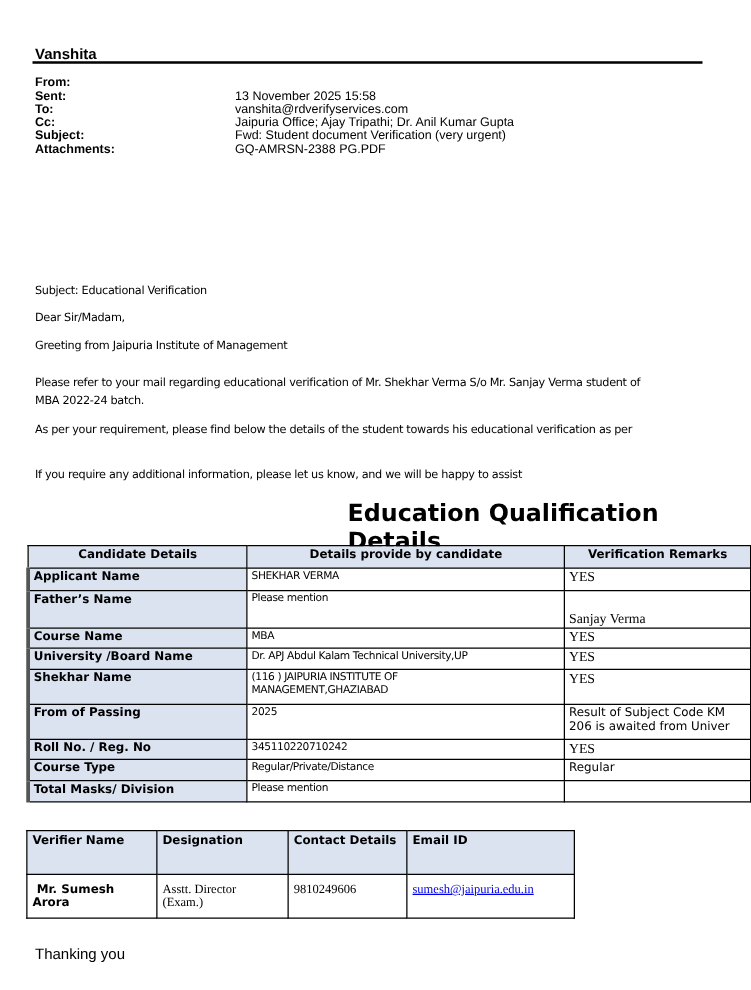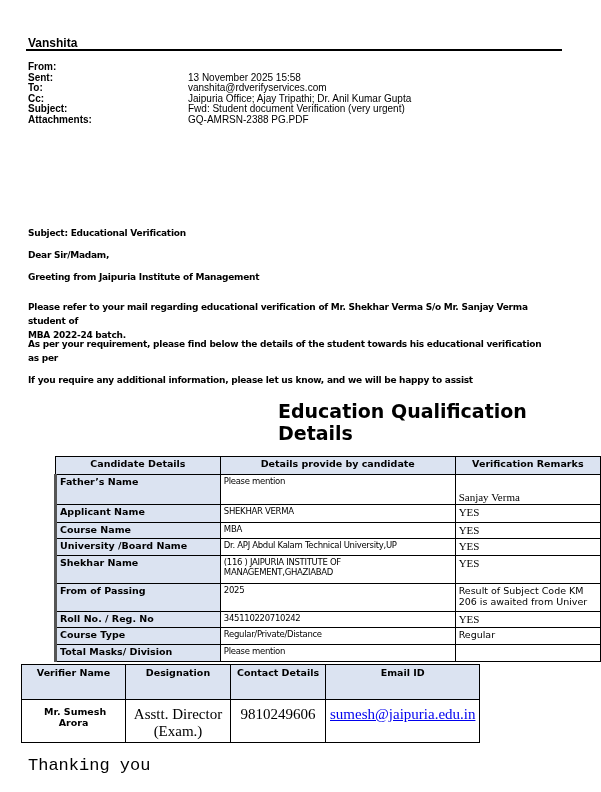--- a/index.html
+++ b/index.html
@@ -3,37 +3,37 @@
 <meta charset="utf-8">
 <style>
   html, body { margin: 0; padding: 0; background: #ffffff; }
   body { width: 601px; height: 792px; position: relative; overflow: hidden; color: #000; }
   .abs { position: absolute; }
   .sender { left: 28px; top: 36px; font-family: "Liberation Sans", sans-serif; font-weight: bold; font-size: 12px; }
   .rule { left: 26px; top: 49px; width: 536px; height: 2px; background: #000; }
   .hdr { left: 28px; top: 62px; font-family: "Liberation Sans", sans-serif; font-size: 10px; line-height: 10.6px; }
   .hdr .row { display: flex; gap: 36px; }
   .hdr .k { width: 124px; font-weight: bold; }
-  .body { left: 28px; font-family: "DejaVu Sans", sans-serif; font-size: 9px; line-height: 14px; letter-spacing: -0.25px; width: 520px; font-weight: bold; }
+  .body { left: 28px; font-family: "DejaVu Sans", sans-serif; font-size: 9px; line-height: 14px; letter-spacing: -0.25px; width: 520px; }
   .title { left: 278px; top: 400px; font-family: "DejaVu Sans", sans-serif; font-weight: bold; font-size: 19px; }
   table { border-collapse: collapse; }
-  .t1 { position: absolute; left: 21px; top: 456px; table-layout: fixed; margin-left: 33px; }
+  .t1 { position: absolute; left: 21px; top: 436px; table-layout: fixed; }
   .t1 td, .t1 th { border: 1px solid #000; padding: 1px 3px; vertical-align: top; overflow: hidden; white-space: nowrap; }
   .t1 th { background: #dbe3f1; font-family: "DejaVu Sans", sans-serif; font-size: 9.5px; font-weight: bold; text-align: center; height: 15px; }
   .t1 td.lbl { background: #dbe3f1; font-family: "DejaVu Sans", sans-serif; font-weight: bold; font-size: 9.5px; border-left: 3px solid #555; }
   .t1 td.val { font-family: "DejaVu Sans", sans-serif; font-size: 8.5px; letter-spacing: -0.3px; }
   .t1 td.rem { font-family: "Liberation Serif", serif; font-size: 11px; }
   .t1 td.remv { font-family: "DejaVu Sans", sans-serif; font-size: 9.5px; }
   .t2 { position: absolute; left: 21px; top: 664px; table-layout: fixed; }
-  .t2 td, .t2 th { border: 1px solid #000; padding: 2px 4px; vertical-align: top; text-align: center; margin-top: 37px; }
+  .t2 td, .t2 th { border: 1px solid #000; padding: 2px 4px; vertical-align: top; text-align: left; margin-top: 37px; }
   .t2 th { background: #dbe3f1; font-family: "DejaVu Sans", sans-serif; font-size: 9.5px; font-weight: bold; height: 30px; }
-  .t2 td { font-family: "Liberation Serif", serif; font-size: 15px; height: 26px; padding-top: 6px; }
+  .t2 td { font-family: "Liberation Serif", serif; font-size: 10px; height: 26px; padding-top: 6px; }
   .t2 td.vn { font-family: "DejaVu Sans", sans-serif; font-weight: bold; font-size: 9.5px; }
   .t2 a { color: #0000ee; text-decoration: underline; }
-  .thanks { left: 28px; top: 756px; font-family: Liberation Mono, monospace; font-size: 17px; }
+  .thanks { left: 28px; top: 756px; font-family: Liberation Sans, sans-serif; font-size: 12px; }
 </style>
 </head>
 <body>
 
 <div class="abs sender">Vanshita</div>
 <div class="abs rule"></div>
 
 <div class="abs hdr">
   <div class="row">
       <span class="k">From:</span>
@@ -79,29 +79,29 @@
       <col style="width:179px">
       <col style="width:261px">
       <col style="width:150px">
     </colgroup>
   <tbody>
       <tr>
     <th>Candidate Details</th>
     <th>Details provide by candidate</th>
     <th>Verification Remarks</th>
   </tr>
+  <tr style="height:18px">
+    <td class="lbl">Applicant Name</td>
+    <td class="val">SHEKHAR VERMA</td>
+    <td class="rem">YES</td>
+  </tr>
   <tr style="height:30px">
     <td class="lbl">Father’s  Name</td>
     <td class="val">Please mention</td>
     <td class="rem" style="vertical-align:bottom">Sanjay Verma</td>
-  </tr>
-  <tr style="height:18px">
-    <td class="lbl">Applicant Name</td>
-    <td class="val">SHEKHAR VERMA</td>
-    <td class="rem">YES</td>
   </tr>
   <tr style="height:16px">
     <td class="lbl">Course Name</td>
     <td class="val">MBA</td>
     <td class="rem">YES</td>
   </tr>
   <tr style="height:17px">
     <td class="lbl">University /Board Name</td>
     <td class="val">Dr. APJ Abdul Kalam Technical University,UP</td>
     <td class="rem">YES</td>

